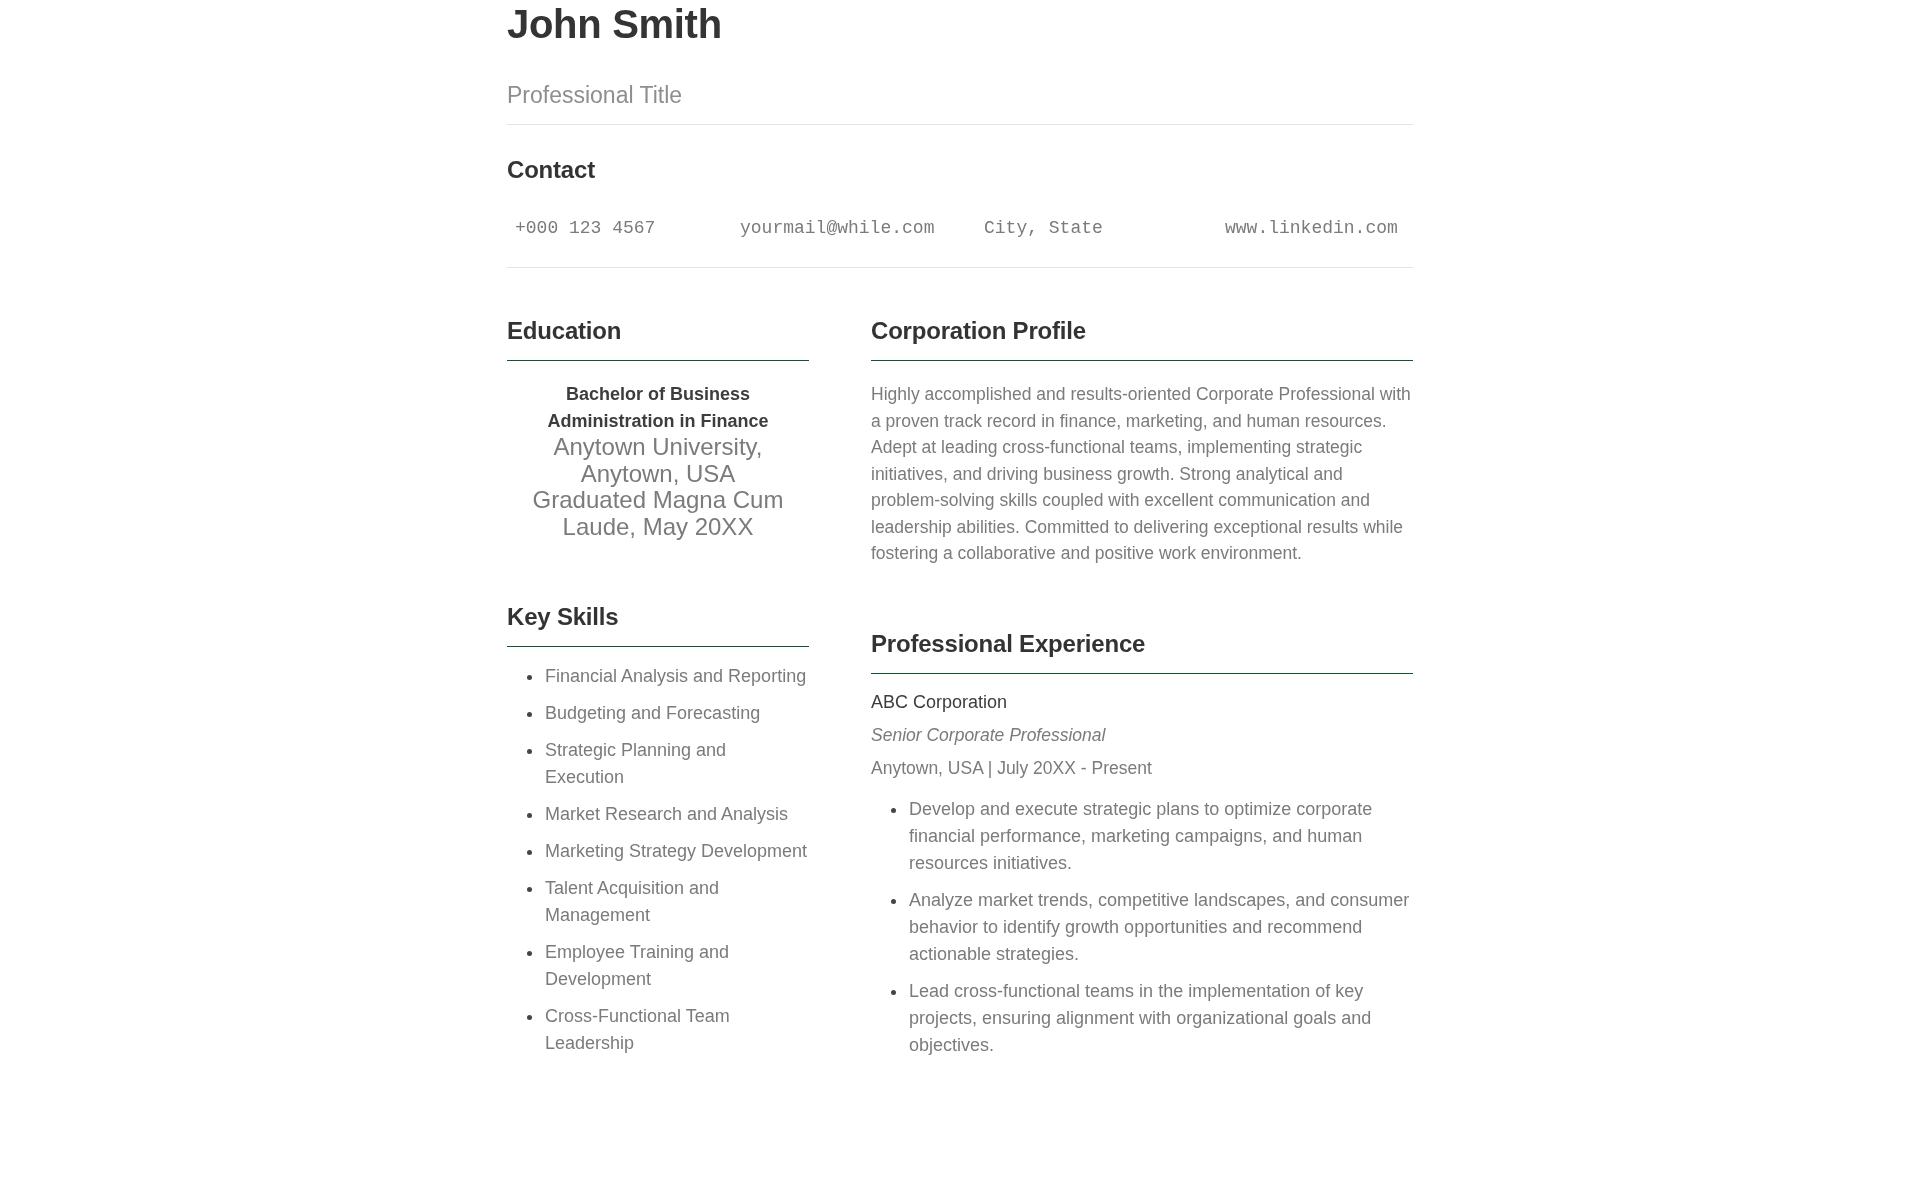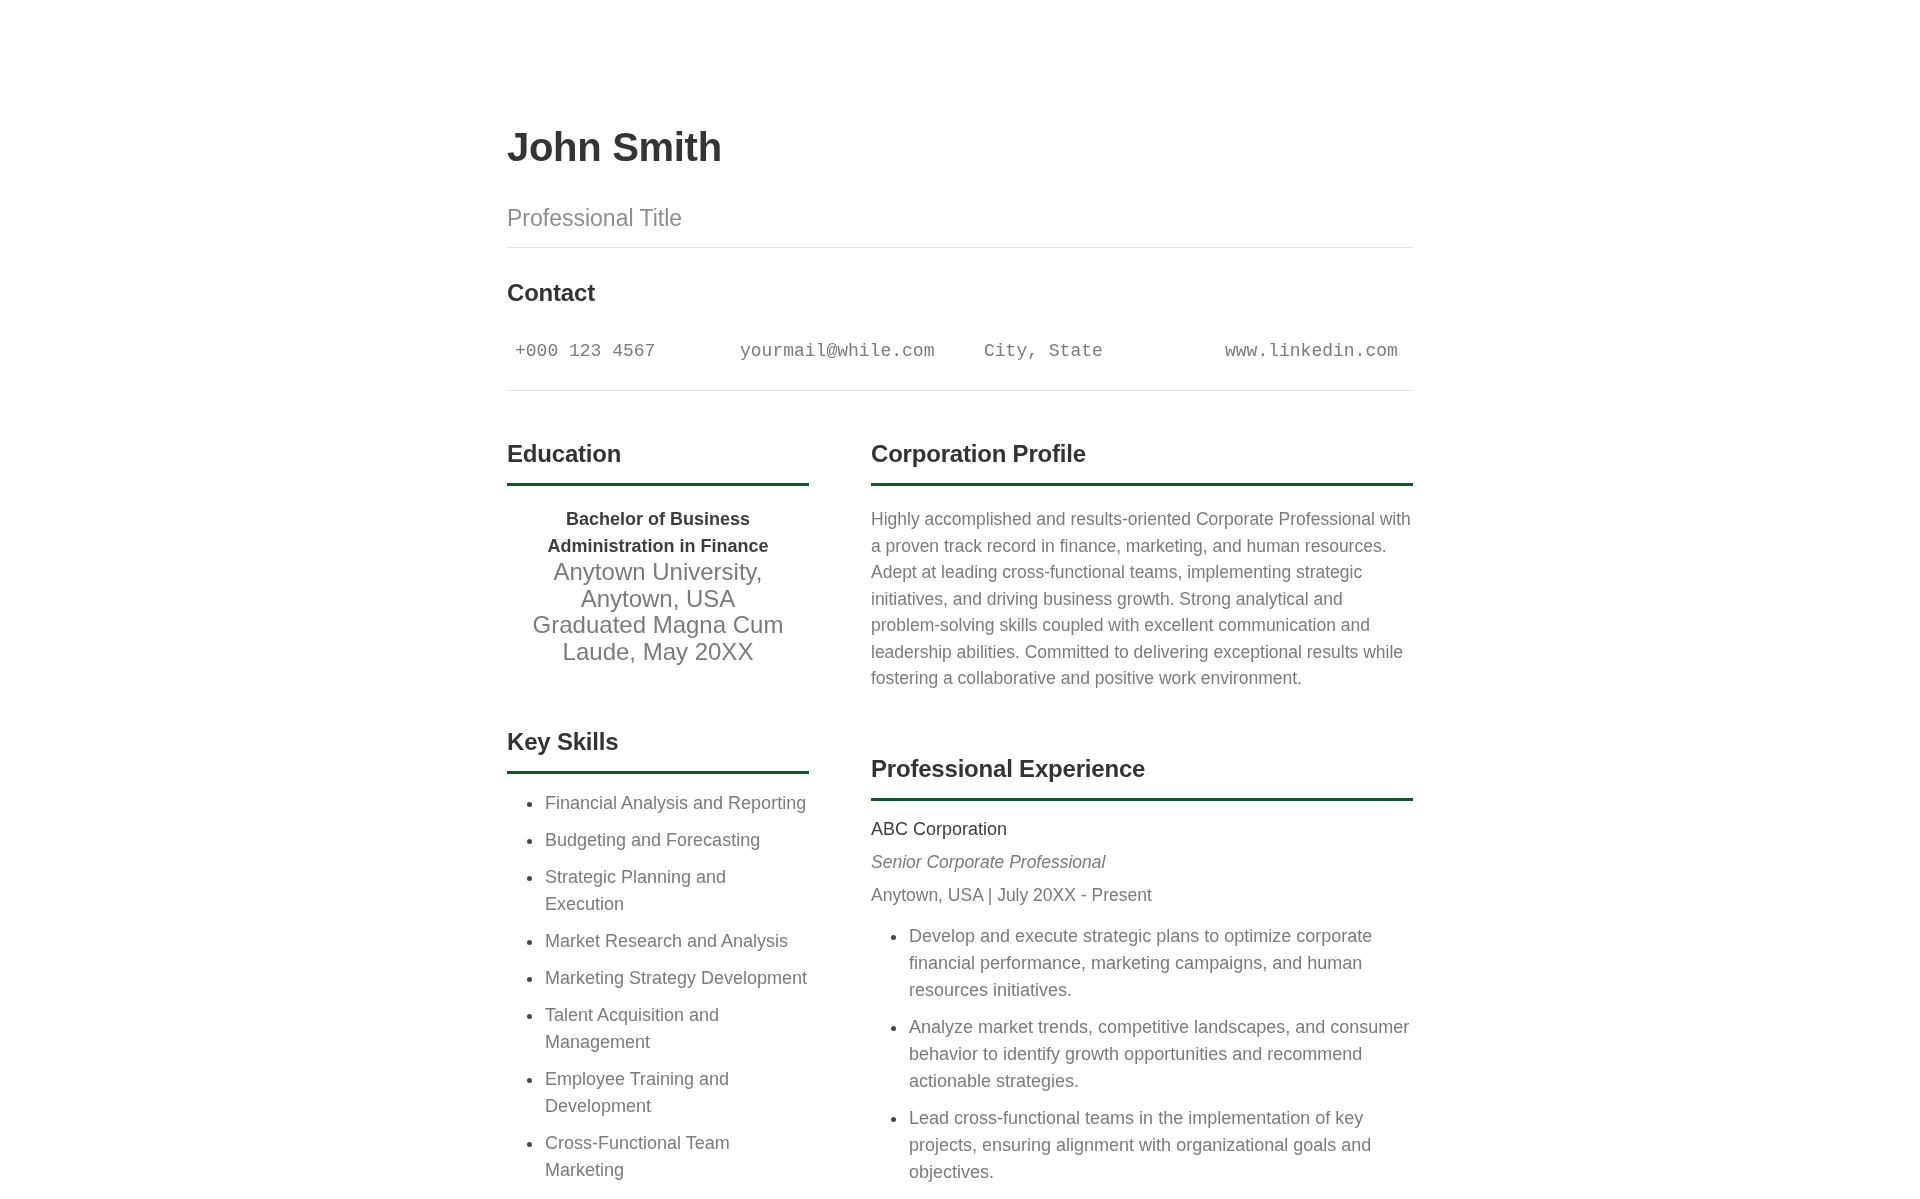--- a/index.html
+++ b/index.html
@@ -6,22 +6,21 @@
   html, body { background: #ffffff; }
   body {
     width: 1920px;
     height: 1199px;
     overflow: hidden;
     font-family: "Liberation Sans", "DejaVu Sans", sans-serif;
     -webkit-font-smoothing: antialiased;
   }
   .page {
     width: 906px;
-    margin: 13px auto;
-    padding-top: 110px;
+    margin: 0 auto;
   }
 
   
   .name {
     font-size: 40px;
     line-height: 48px;
     font-weight: 700;
     color: #343434;
     letter-spacing: -0.3px;
   }
@@ -67,21 +66,21 @@
     column-gap: 62px;
     align-items: start;
   }
   .section-heading {
     font-size: 24px;
     line-height: 30px;
     font-weight: 600;
     color: #333333;
     letter-spacing: -0.2px;
     padding-bottom: 14px;
-    border-bottom: 3px solid #14532d;
+    border-bottom: 1px solid #14532d;
   }
   .mt-gap { margin-top: 62px; }
 
   .entry { margin-top: 20px; text-align: center; }
   .entry .degree {
     font-size: 18px;
     line-height: 26.5px;
     font-weight: 700;
     color: #3d3d3d;
   }
@@ -168,21 +167,21 @@
       <section class="mt-gap">
         <div class="section-heading">Key Skills</div>
         <ul class="bullets">
           <li>Financial Analysis and Reporting</li>
           <li>Budgeting and Forecasting</li>
           <li>Strategic Planning and Execution</li>
           <li>Market Research and Analysis</li>
           <li>Marketing Strategy Development</li>
           <li>Talent Acquisition and Management</li>
           <li>Employee Training and Development</li>
-          <li>Cross-Functional Team Marketing</li>
+          <li>Cross-Functional Team Leadership</li>
         </ul>
       </section>
 
     </div>
 
     <div class="col-right">
 
       <section>
         <div class="section-heading">Corporation Profile</div>
         <p class="profile-text">Highly accomplished and results-oriented Corporate Professional with a proven track record in finance, marketing, and human resources. Adept at leading cross-functional teams, implementing strategic initiatives, and driving business growth. Strong analytical and problem-solving skills coupled with excellent communication and leadership abilities. Committed to delivering exceptional results while fostering a collaborative and positive work environment.</p>

